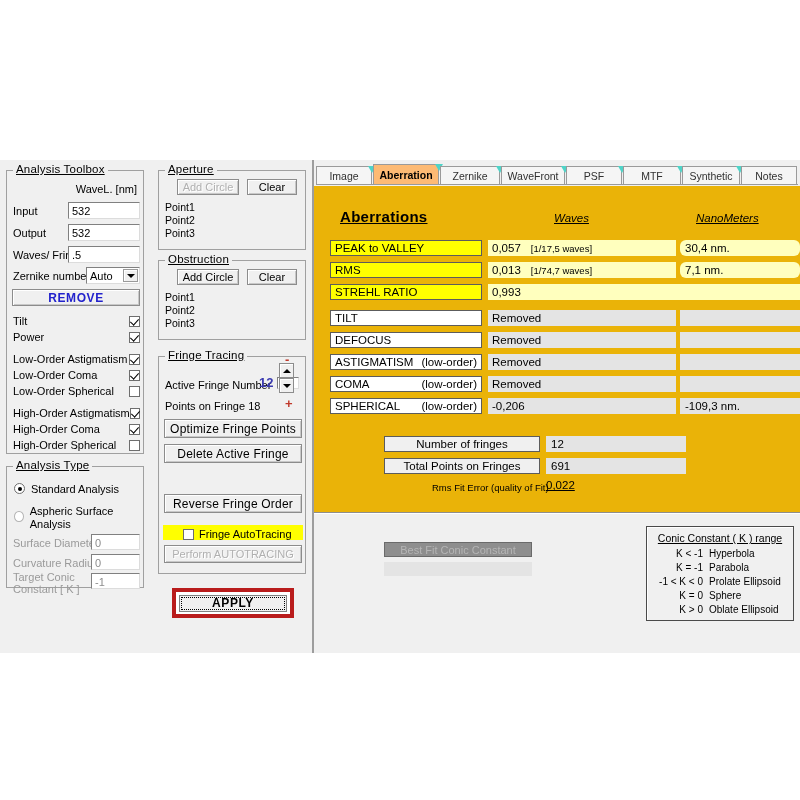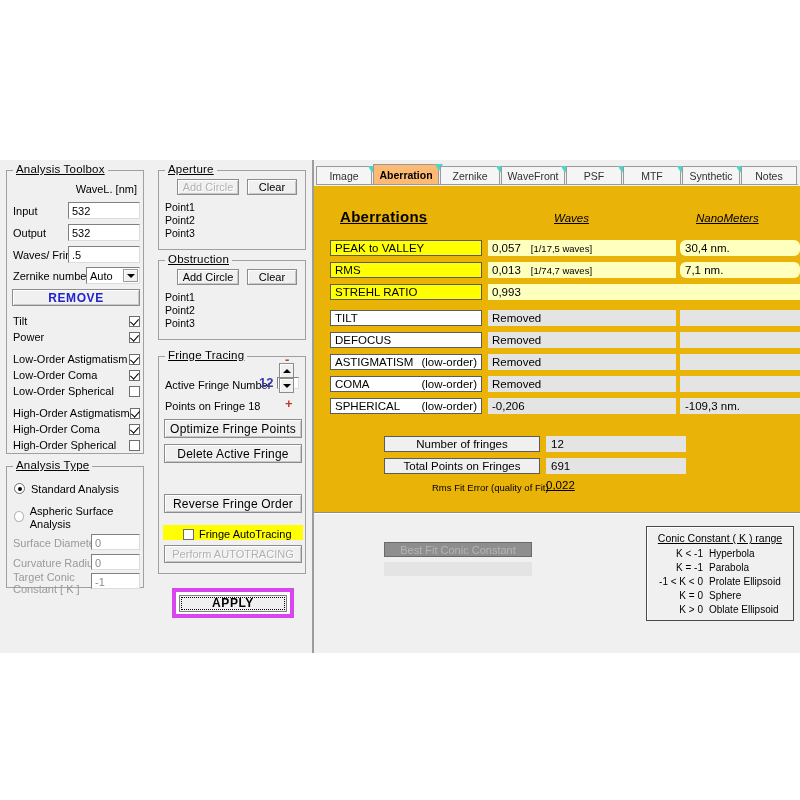--- a/index.html
+++ b/index.html
@@ -192,21 +192,21 @@
     display: flex; align-items: flex-end; gap: 5px;
     padding-left: 20px;
     font-size: 11px;
   }
   .perform-btn { position:absolute; left: 5px; top: 188px; width: 138px; height: 18px; font-size: 11px; }
 
   
   .apply-wrap {
     position: absolute; left: 22px; top: 428px; width: 122px; height: 30px;
     background: #ffffff;
-    border: 4px solid #d946ef;
+    border: 4px solid #b91c1c;
     display: flex; align-items: center; justify-content: center;
   }
   .apply-btn {
     width: 108px; height: 17px;
     background: #f0f0f0;
     border: 1px solid #808080;
     outline: 1px dotted #000;
     outline-offset: -3px;
     display:flex; align-items:center; justify-content:center;
     font-size: 12px; font-weight: bold; letter-spacing: .6px;

